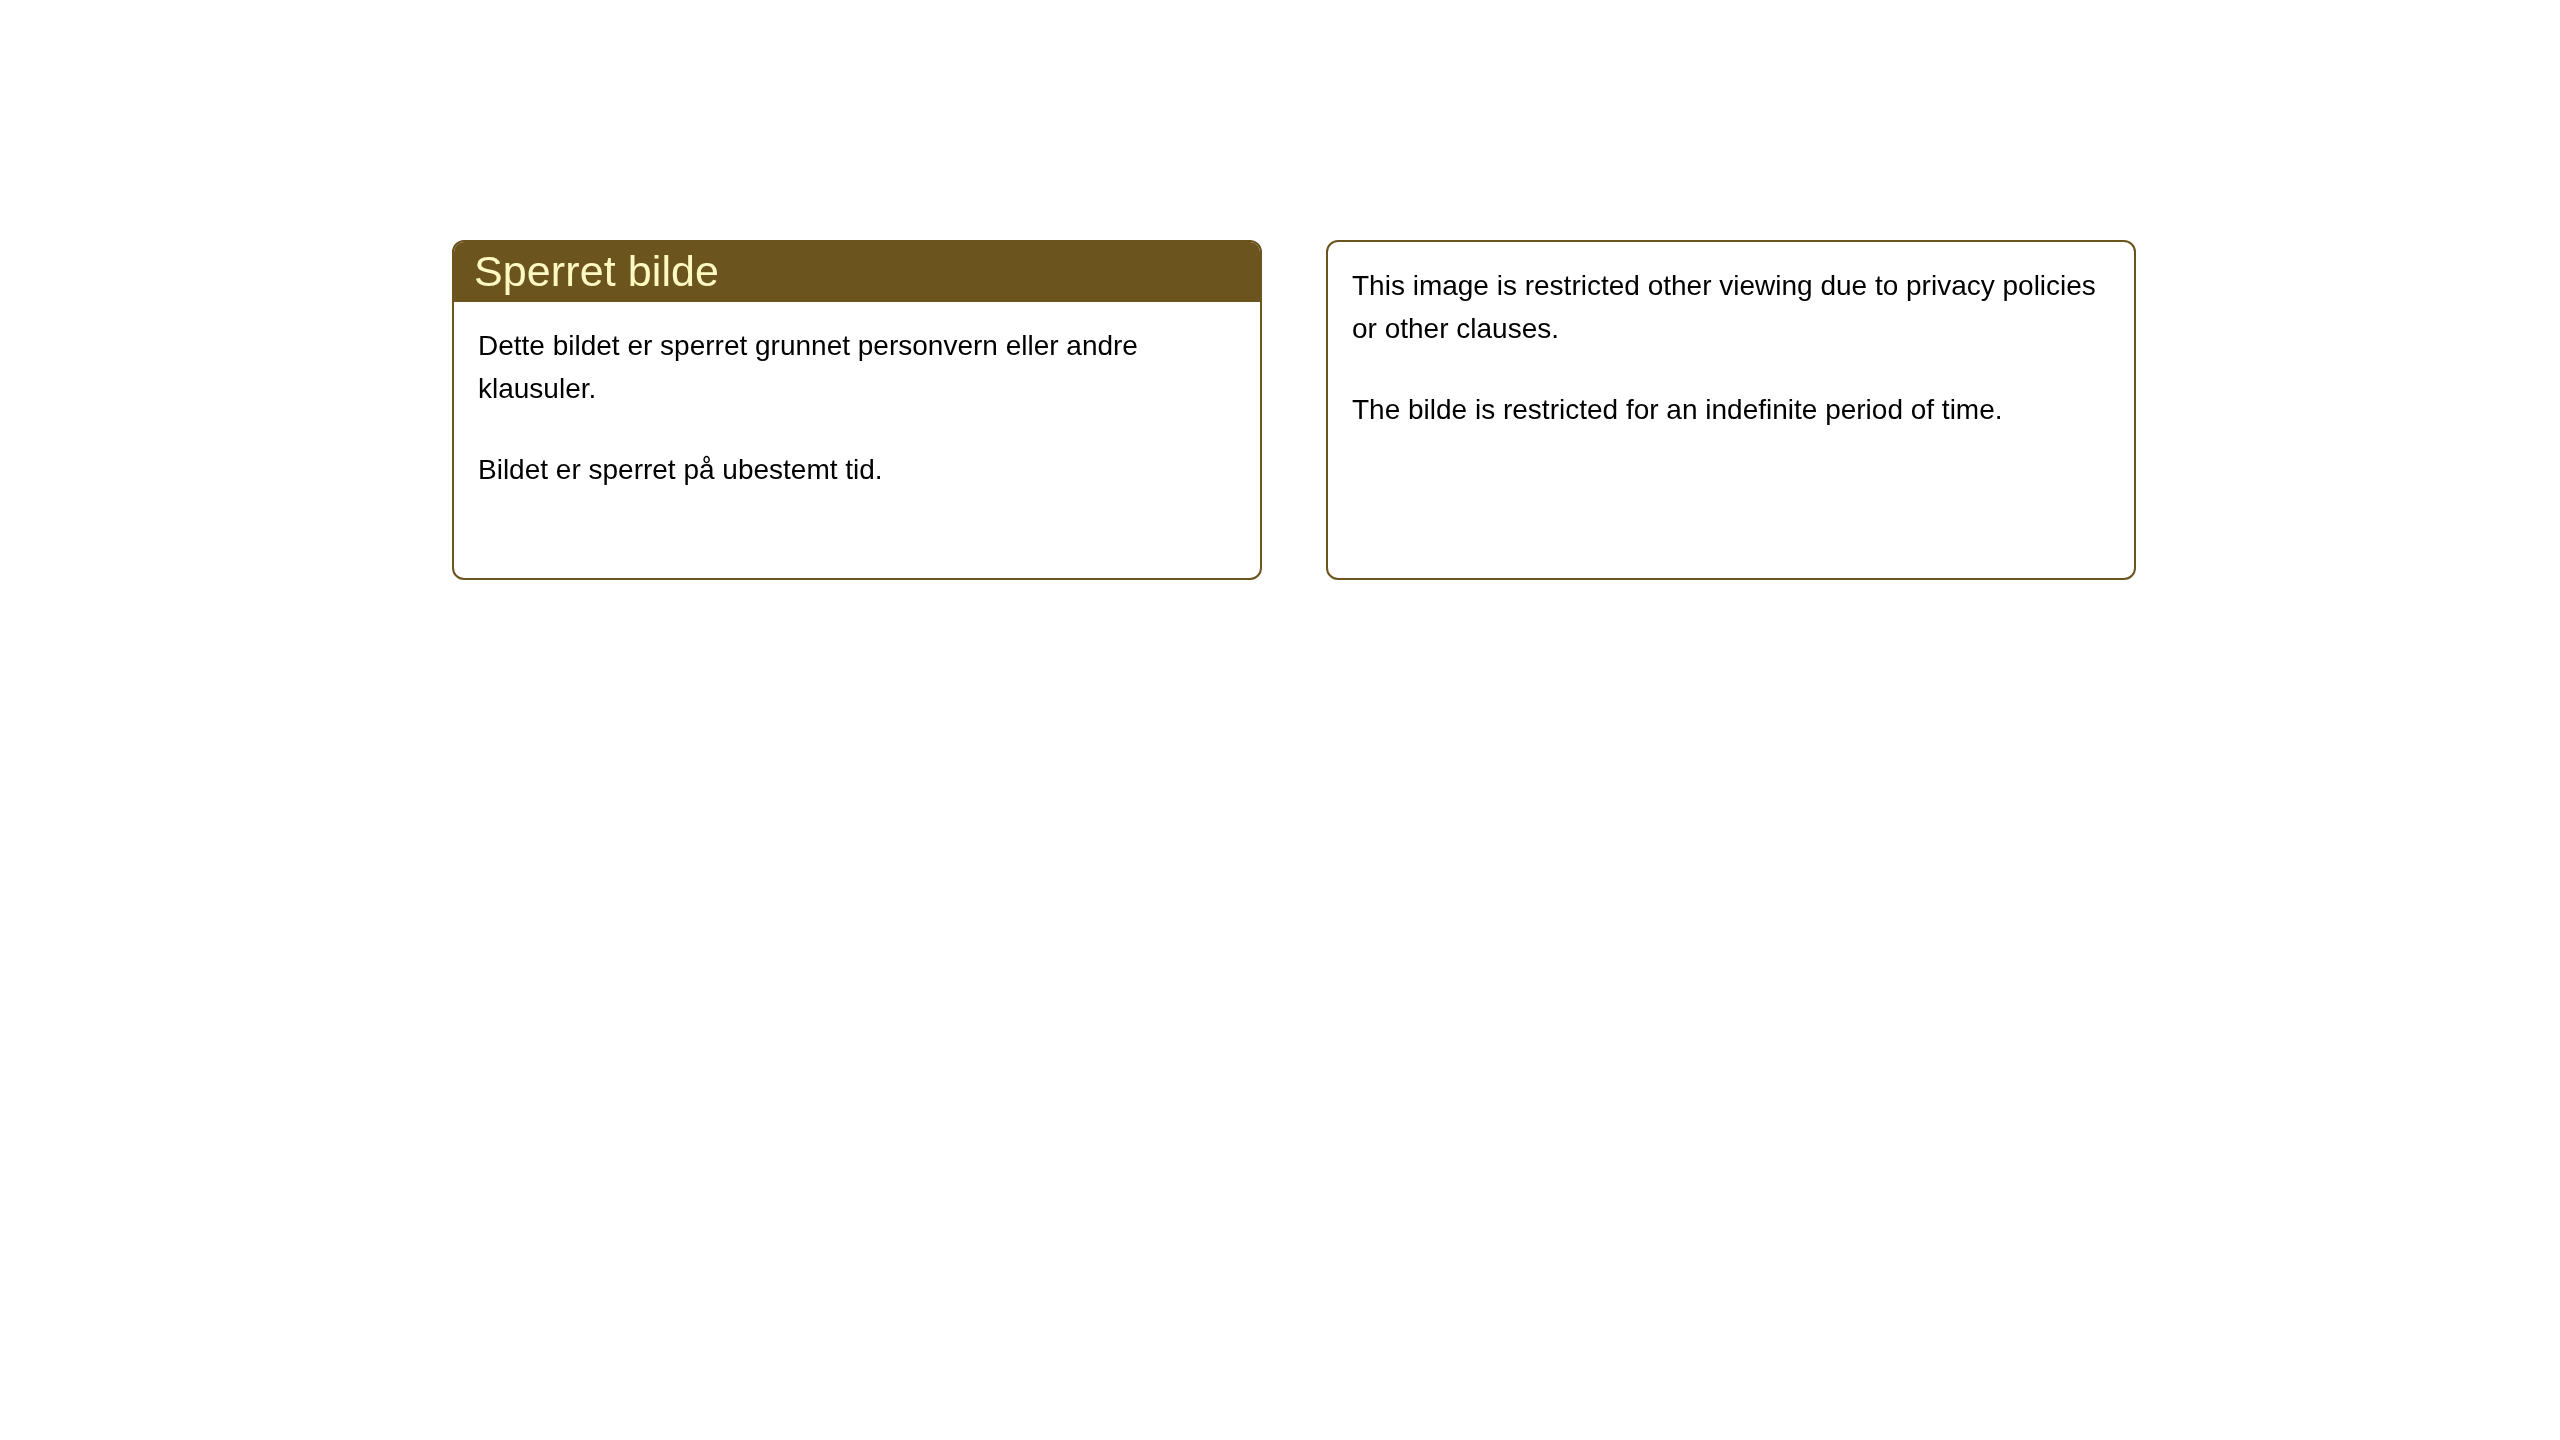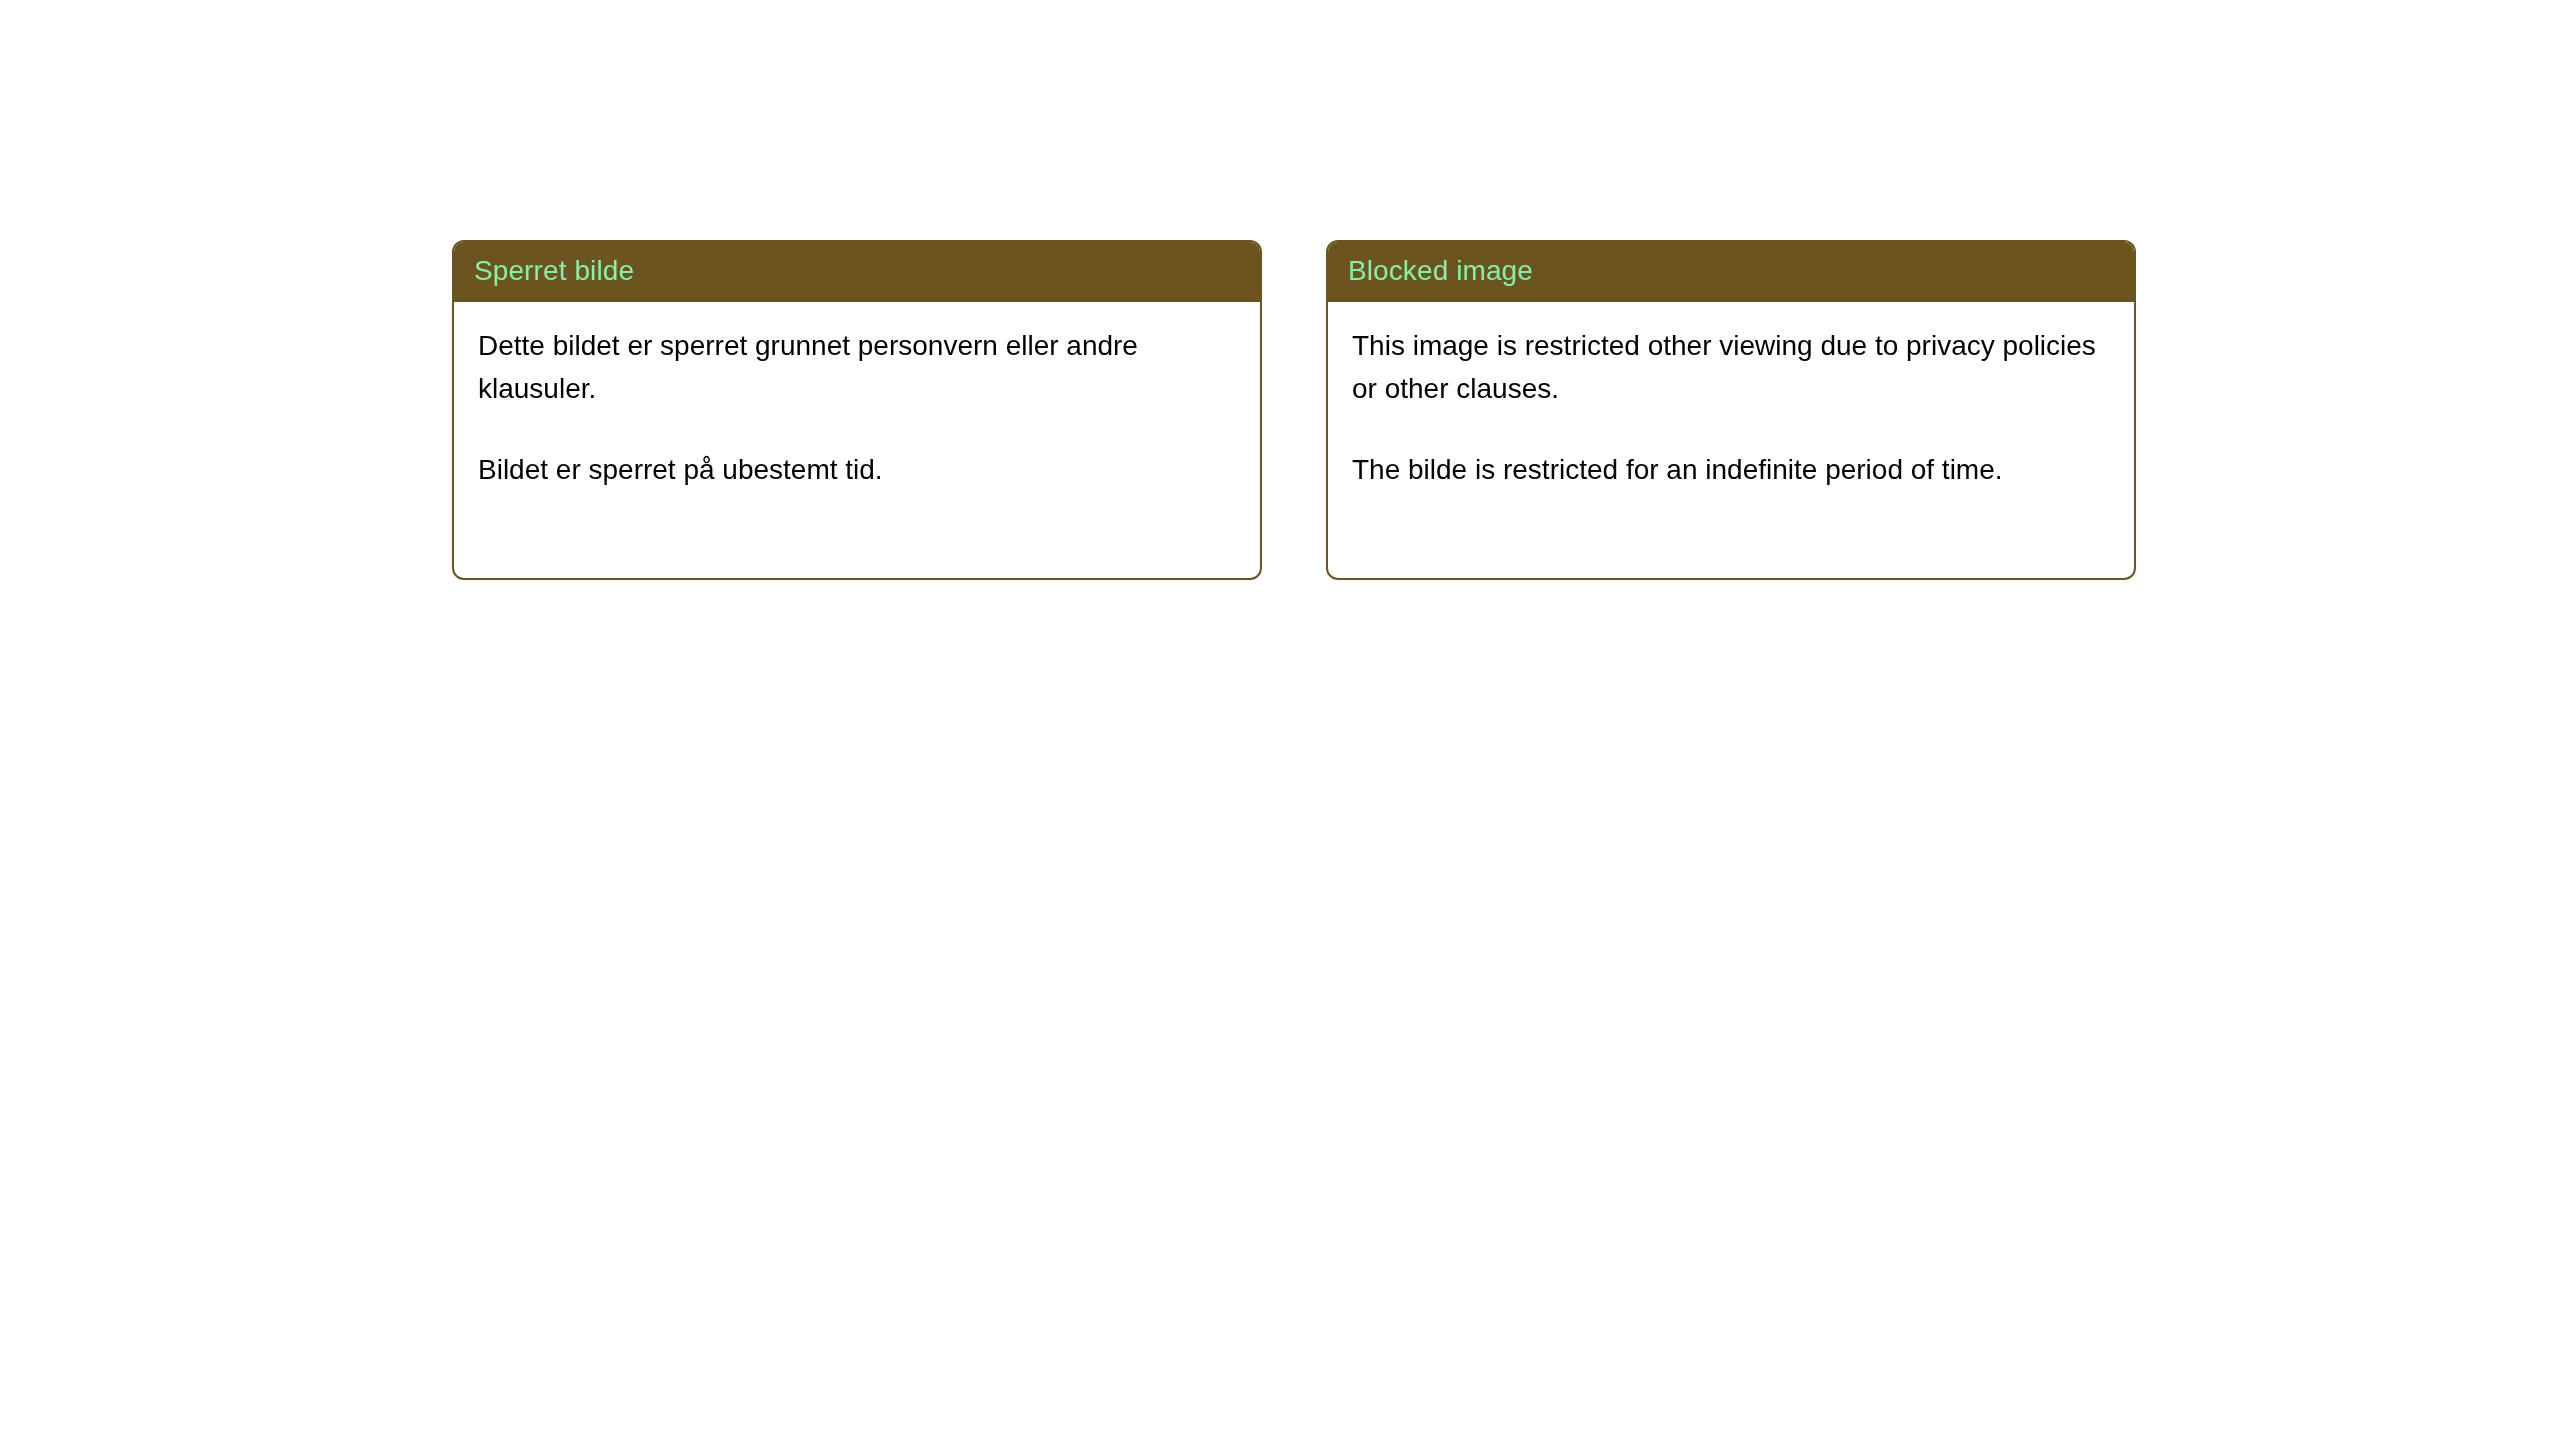--- a/index.html
+++ b/index.html
@@ -33,22 +33,22 @@
     height: 62px;
     margin: -2px -2px 0 -2px;
     border-top-left-radius: 12px;
     border-top-right-radius: 12px;
     display: flex;
     align-items: center;
     padding-left: 22px;
   }
 
   .panel-title {
-    color: #86efac;
-    font-size: 28px;
+    color: #fef9c3;
+    font-size: 43px;
     font-weight: 400;
     line-height: 1;
     letter-spacing: 0.1px;
     white-space: nowrap;
     font-stretch: condensed;
   }
 
   .panel-body {
     padding: 22px 37px 0 24px;
   }
@@ -91,21 +91,18 @@
   </div>
 
   <div class="panel-body">
     <p class="panel-paragraph">Dette bildet er sperret grunnet personvern eller andre klausuler.</p>
     <p class="panel-paragraph">Bildet er sperret på ubestemt tid.</p>
   </div>
 </section>
 
 <section class="panel" id="panel-blocked-en">
 
-  <div class="panel-header">
-    <span class="panel-title">Blocked image</span>
-  </div>
 
   <div class="panel-body">
     <p class="panel-paragraph">This image is restricted other viewing due to privacy policies or other clauses.</p>
     <p class="panel-paragraph">The bilde is restricted for an indefinite period of time.</p>
   </div>
 </section>
 
 </body></html>

